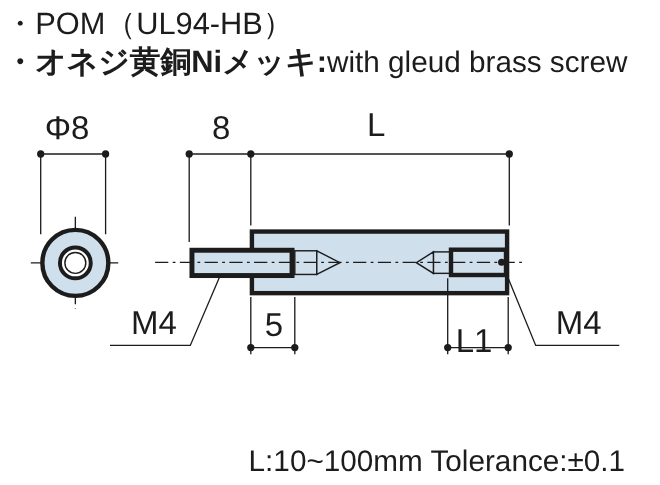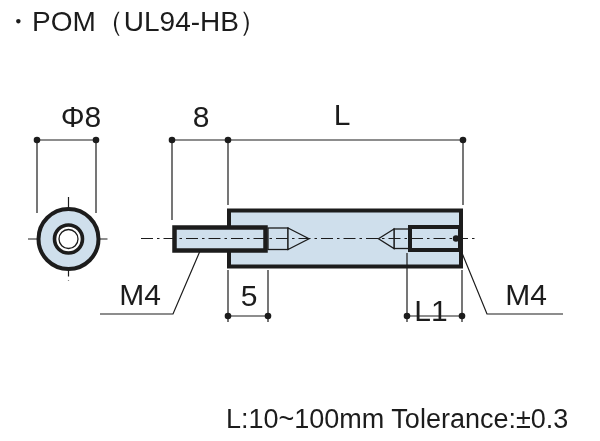--- a/index.html
+++ b/index.html
@@ -27,20 +27,23 @@
   .dimline{stroke:var(--line);stroke-width:1.2;fill:none;}
   .dot{fill:var(--line);stroke:none;}
 </style>
 </head>
 <body>
 
 <div class="canvas">
 
   <div class="abs spec-line" style="left:4px;top:6px;font-size:28px">・POM（UL94-HB）</div>
 
+  <div class="abs spec-line" style="left:4px;top:40px">
+    <span style="font-size:28px;font-weight:700">・オネジ黄銅Niメッキ:</span><span style="font-size:27px">with gleud brass screw</span>
+  </div>
 
   <svg width="600" height="441" viewBox="0 0 600 441">
 
     <g>
       <line class="cl" x1="68.5" y1="197" x2="68.5" y2="281"></line>
       <line class="cl" x1="28" y1="239" x2="110" y2="239"></line>
       <circle class="thickshape" cx="68.5" cy="239" r="30"></circle>
       <circle cx="68.5" cy="239" r="14" fill="#ffffff" stroke="#1c1c1c" stroke-width="3.6"></circle>
       <circle class="thin" cx="68.5" cy="239" r="9.5"></circle>
     </g>
@@ -93,22 +96,22 @@
       <circle class="dot" cx="407" cy="316" r="3.3"></circle>
       <circle class="dot" cx="462" cy="316" r="3.3"></circle>
     </g>
 
     <g>
       <path class="dimline" d="M100,314 H173 L200,251"></path>
       <path class="dimline" d="M563,314 H487 L462,253"></path>
     </g>
   </svg>
 
-  <span class="dim-label" style="left:81px;top:102px">Φ8</span>
+  <span class="dim-label" style="left:61px;top:102px">Φ8</span>
   <span class="dim-label" style="left:201px;top:102px">8</span>
   <span class="dim-label" style="left:342px;top:100px">L</span>
   <span class="dim-label" style="left:140px;top:280px">M4</span>
   <span class="dim-label" style="left:249px;top:281px">5</span>
   <span class="dim-label" style="left:431px;top:296px">L1</span>
   <span class="dim-label" style="left:526px;top:280px">M4</span>
 
-  <div class="abs note" style="left:226px;top:406px">L:10~100mm Tolerance:±0.3</div>
+  <div class="abs note" style="left:226px;top:406px">L:10~100mm Tolerance:±0.1</div>
 </div>
 
 </body></html>

